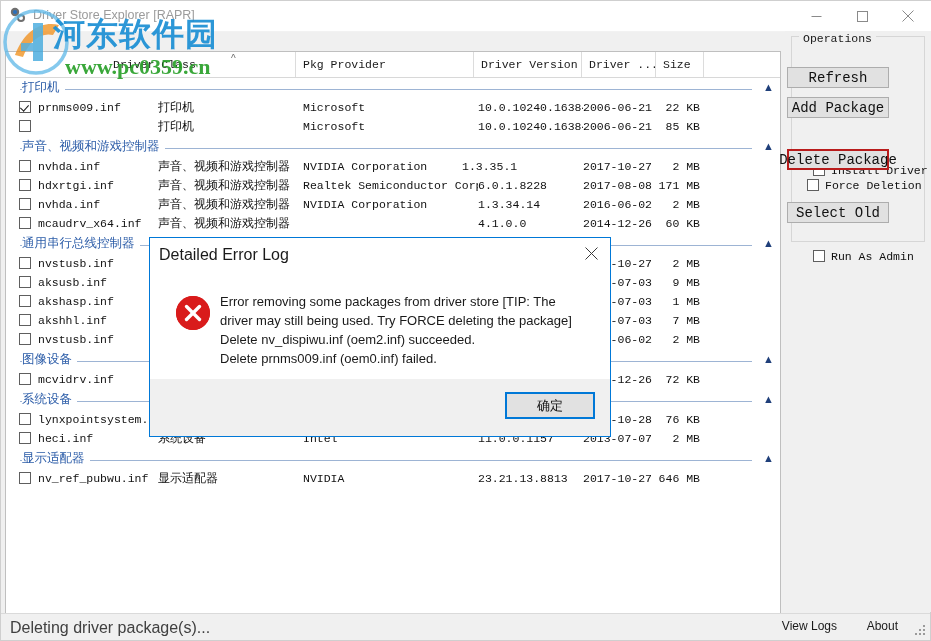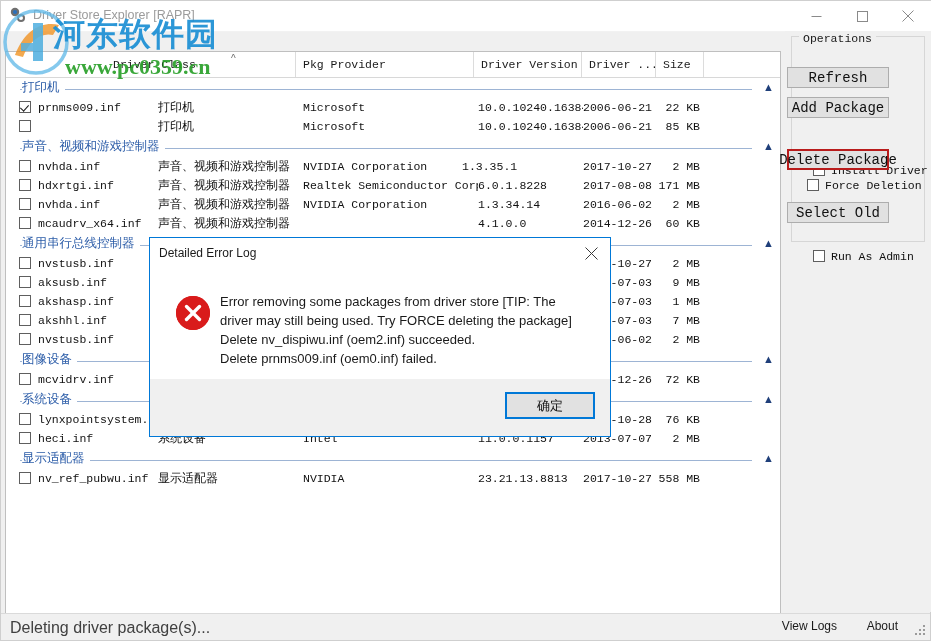--- a/index.html
+++ b/index.html
@@ -211,21 +211,21 @@
   
   .dlg {
     position: absolute; left: 148px; top: 236px; width: 462px; height: 200px;
     background: #ffffff;
     border: 1px solid #0078d7;
     box-sizing: border-box;
     z-index: 50;
   }
   .dlg-title {
     position: absolute; left: 9px; top: 8px;
-    font-size: 12px; color: #1a1a1a;
+    font-size: 16px; color: #1a1a1a;
   }
   .dlg-close {
     position: absolute; right: 4px; top: 2px;
     width: 30px; height: 26px;
     display: flex; align-items: center; justify-content: center;
     color: #3a3a3a;
   }
   .dlg-icon {
     position: absolute; left: 26px; top: 58px;
     width: 34px; height: 34px; border-radius: 50%;
@@ -463,21 +463,21 @@
           <span class="group-line"></span>
           <span class="group-chevron">▲</span>
         </div>
         <div class="row">
           <span class="cb"></span>
           <div class="cell" style="left: 32px; width: 140px;">nv_ref_pubwu.inf</div>
           <div class="cell cjk" style="left: 152px; width: 150px;">显示适配器</div>
           <div class="cell" style="left: 297px; width: 175px;">NVIDIA</div>
           <div class="cell" style="left: 472px; width: 105px;">23.21.13.8813</div>
           <div class="cell right" style="left: 576px; width: 70px;">2017-10-27</div>
-          <div class="cell right" style="left: 648px; width: 46px;">558 MB</div>
+          <div class="cell right" style="left: 648px; width: 46px;">646 MB</div>
         </div>
       </div>
   </div>
 
   <div class="rightpane">
     <div class="groupbox"></div>
   </div>
   <div class="groupbox-title">Operations</div>
 
   <div class="opbtn" style="top:66px;">Refresh</div>

